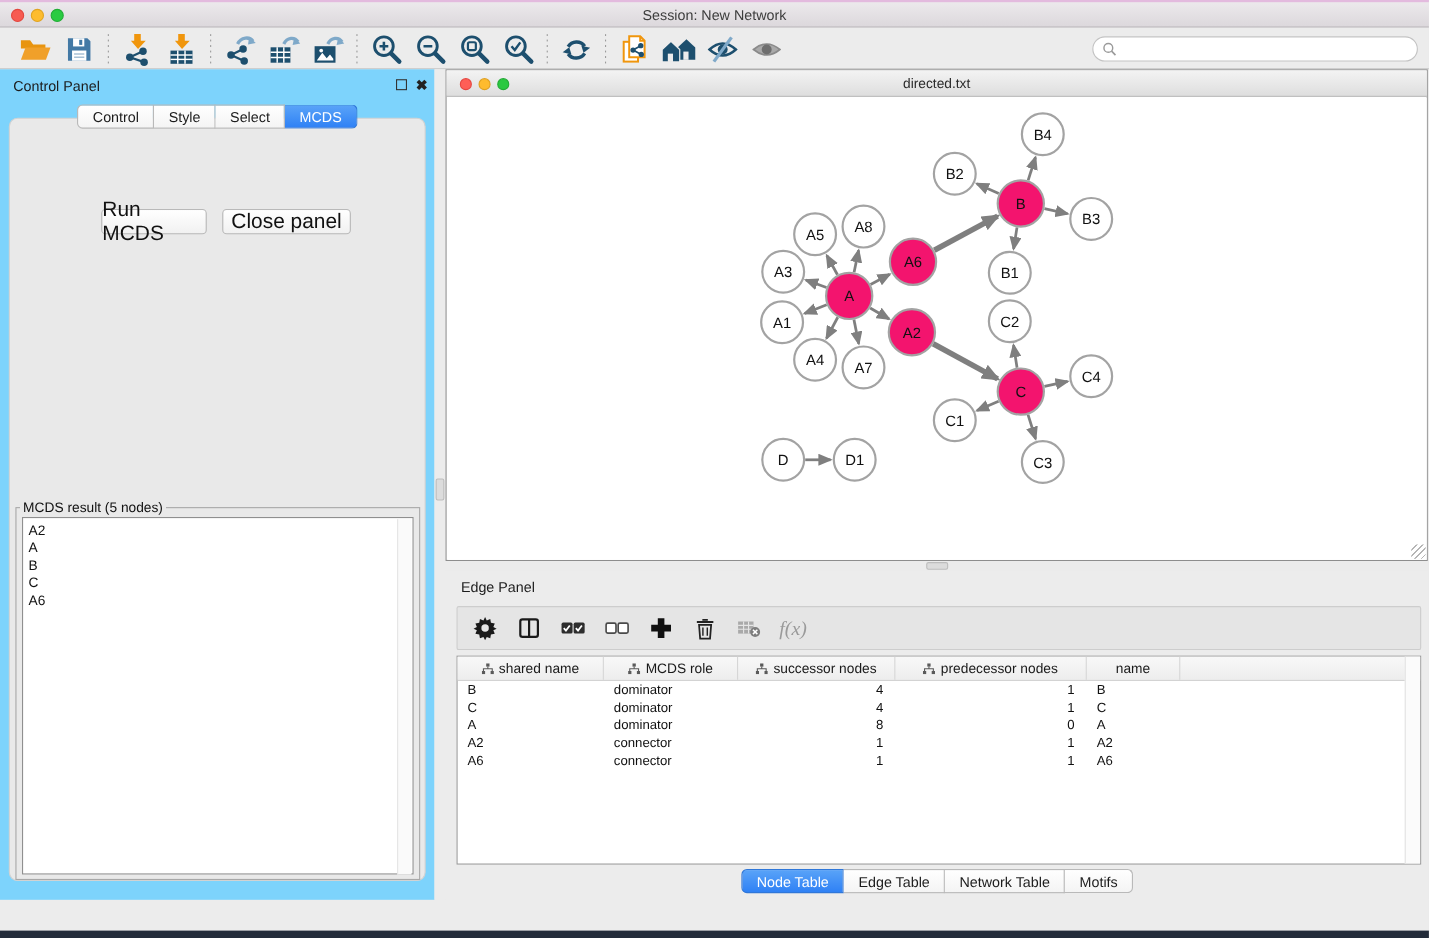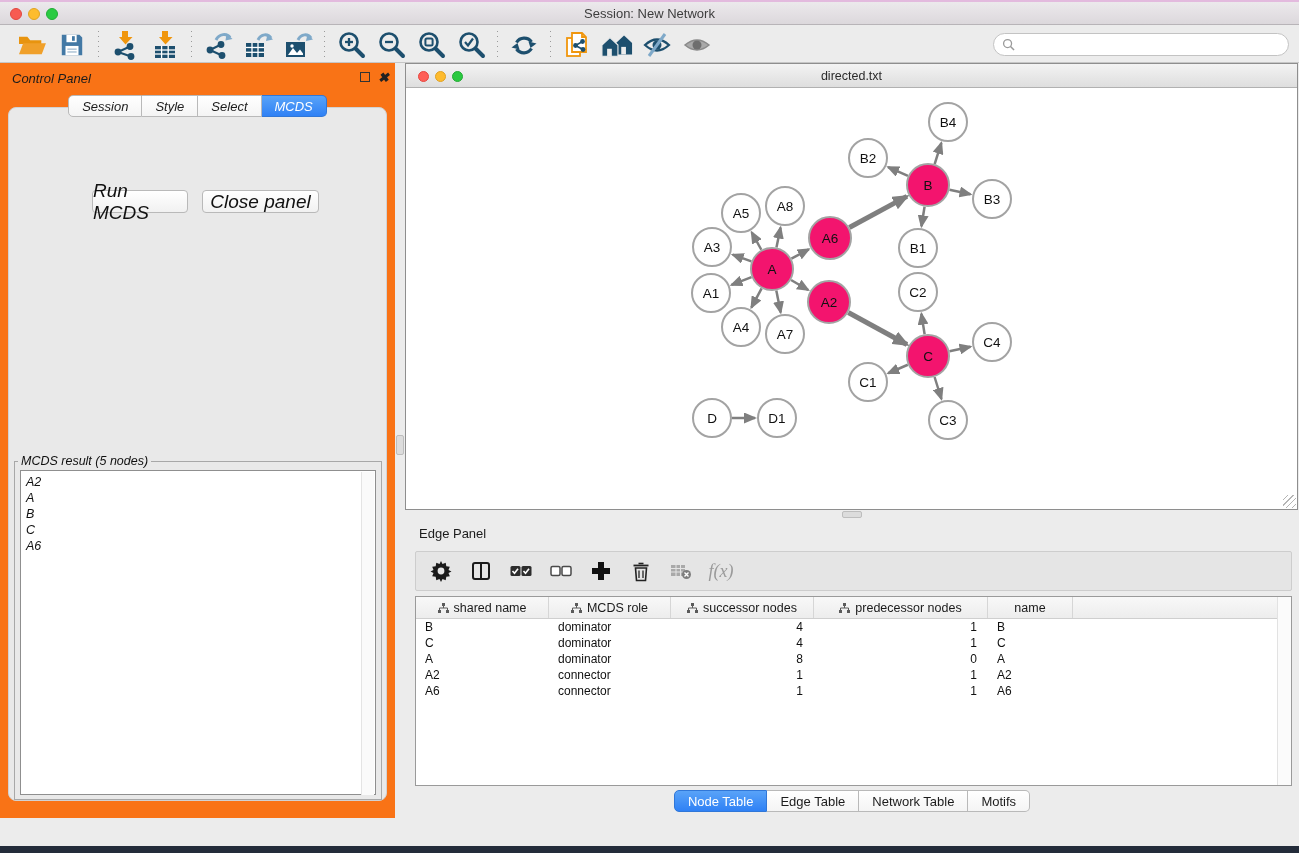--- a/index.html
+++ b/index.html
@@ -28,21 +28,21 @@
     background-size:1px 5px; background-repeat:repeat-y; }
   .tb-search { position:absolute; right:10px; top:6px; width:296px; height:23px;
     background:#fff; border:1px solid #c3c3c3; border-radius:12px;
     display:flex; align-items:center; padding-left:8px; }
   .tb-search input { border:none; outline:none; flex:1; font-size:12px; background:transparent; margin-left:5px; }
 
   
   .main { position:absolute; left:0; top:63px; width:1299px; height:755px; }
 
   
-  .control-panel { position:absolute; left:0; top:0; width:395px; height:755px; background:#f97316;font-style:italic; }
+  .control-panel { position:absolute; left:0; top:0; width:395px; height:755px; background:#7dd3fc; }
   .panel-head { position:absolute; left:12px; top:8px; font-size:13px; color:#1c1c1c; }
   .panel-ctl { position:absolute; top:9px; font-size:11px; color:#222; line-height:12px; }
   .float-box { width:10px; height:10px; border:1.5px solid #333; display:inline-block; }
   .cp-body { position:absolute; left:8px; top:44px; width:379px; height:694px;
     background:#e9e9e9; border:1px solid #d2d2d2; border-radius:8px; }
   .cp-tabs { position:absolute; left:0; top:32px; width:395px; display:flex; justify-content:center; }
   .tab { height:22px; padding:3px 13px; background:linear-gradient(#ffffff,#f4f4f4);
     border:1px solid #b9b9b9; border-left:none; font-size:13px; color:#1c1c1c; }
   .tab:first-child { border-left:1px solid #b9b9b9; border-radius:5px 0 0 5px; }
   .tab:last-child { border-radius:0 5px 5px 0; }
@@ -306,21 +306,21 @@
   <div class="main">
 
     <div class="control-panel">
       <div class="panel-head">Control Panel</div>
       <div class="panel-ctl" style="left:360px;"><span class="float-box"></span></div>
       <div class="panel-ctl" style="left:378px; font-size:13px; font-weight:bold;"><span>✖</span></div>
 
       <div class="cp-body"></div>
 
       <div class="cp-tabs">
-        <div class="tab">Session</div>
+        <div class="tab">Control</div>
         <div class="tab">Style</div>
         <div class="tab">Select</div>
         <div class="tab active">MCDS</div>
       </div>
 
 
 
       <div class="cp-btn btn-run">Run MCDS</div>
       <div class="cp-btn btn-close">Close panel</div>
 

